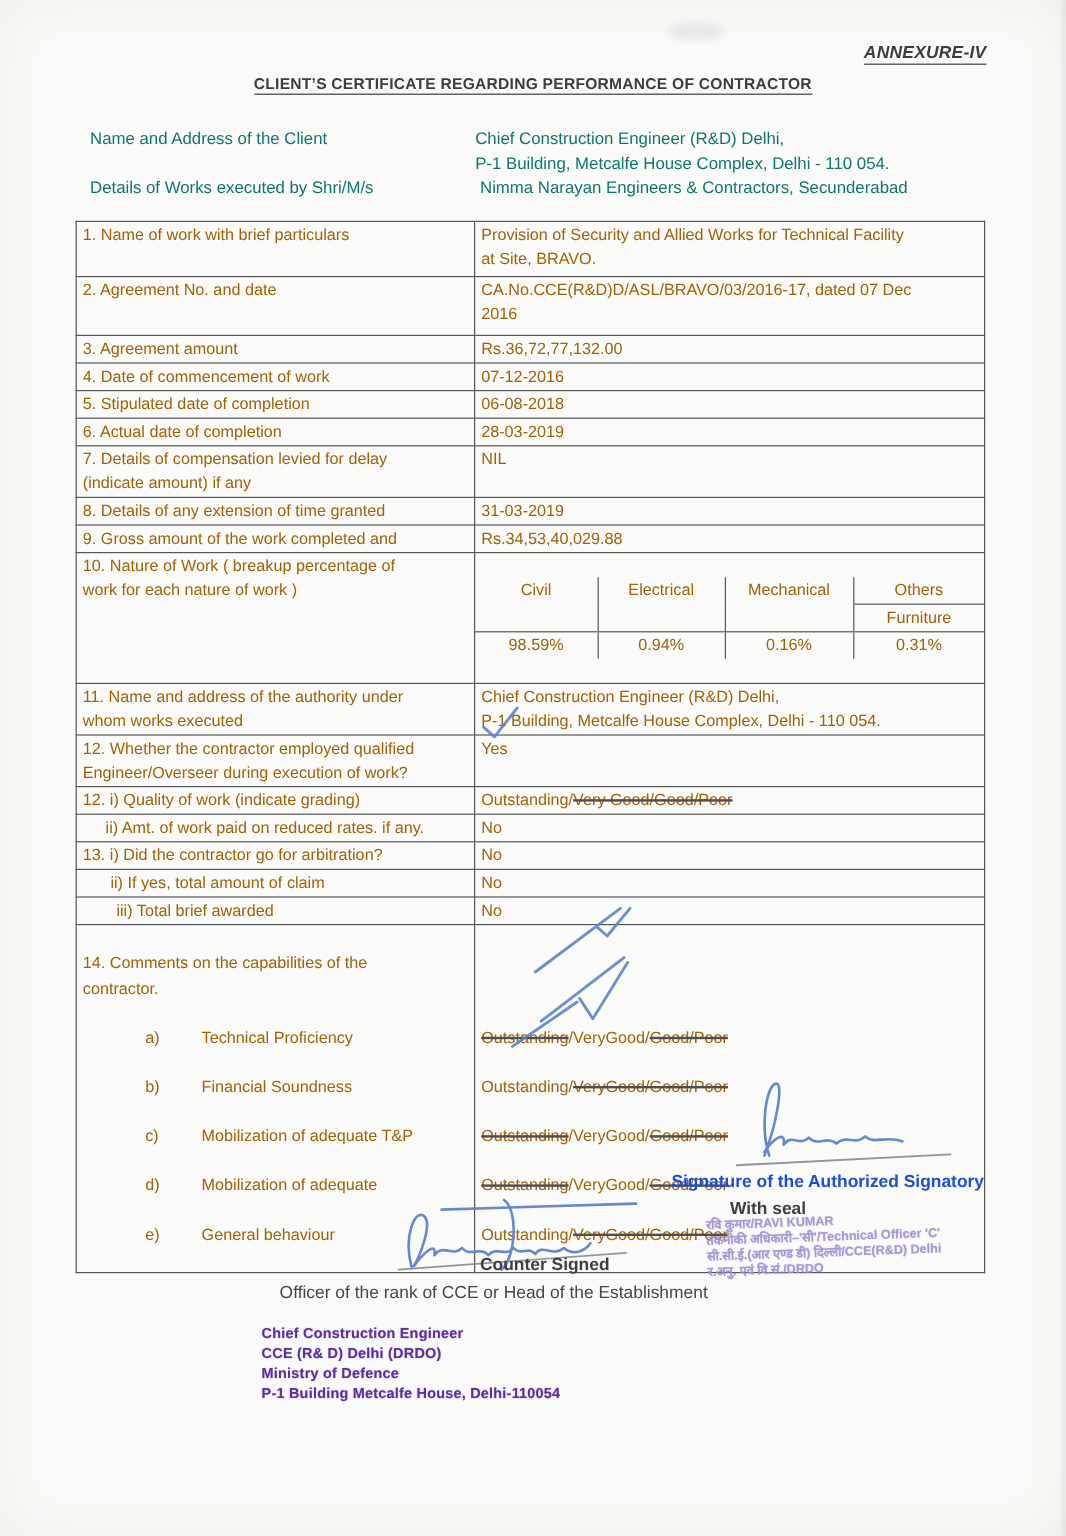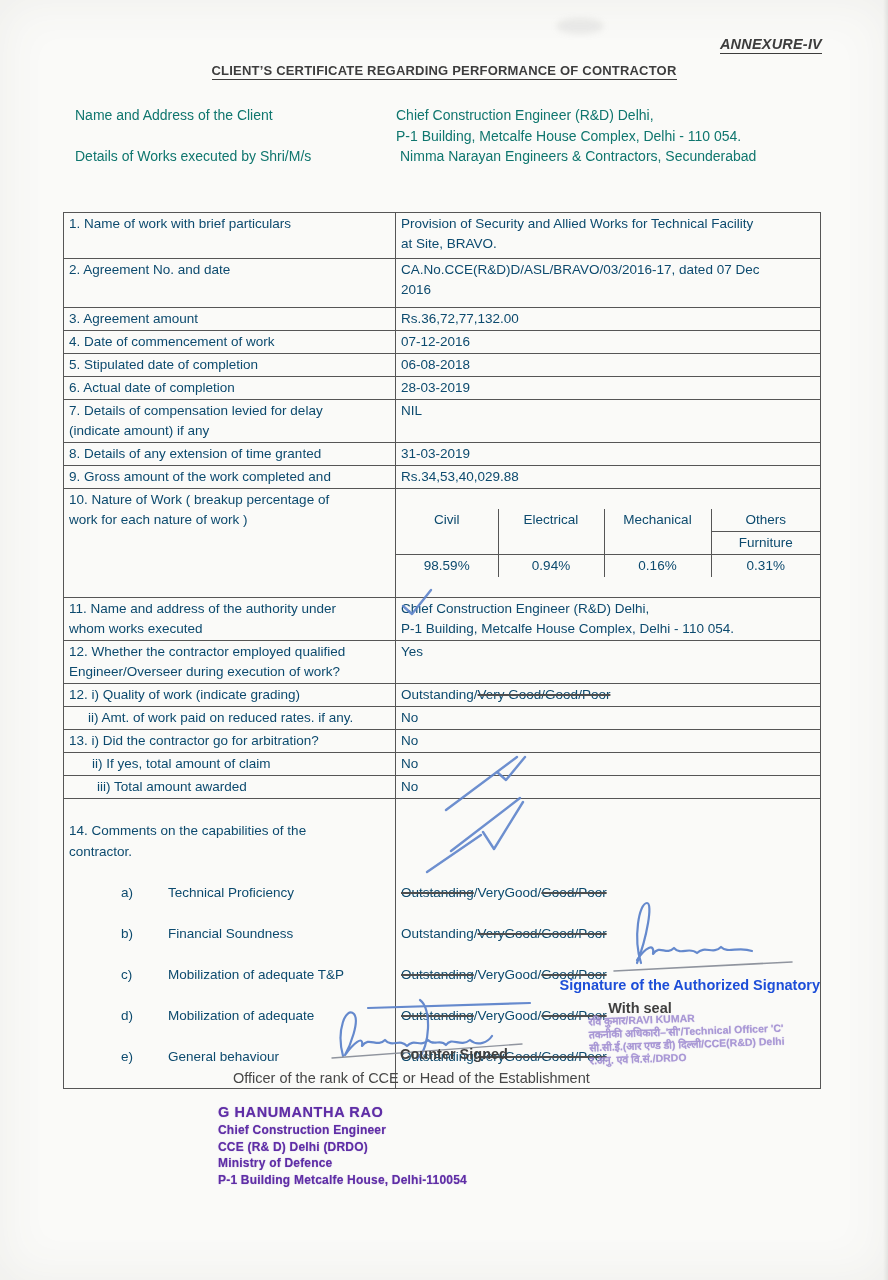--- a/index.html
+++ b/index.html
@@ -18,22 +18,22 @@
     border-bottom:1.6px solid #3c3c3c;padding-bottom:1px;letter-spacing:.2px;color:#3d3d3d;font-style:italic;}
   .doc-title{position:absolute;top:61px;left:0;width:100%;text-align:center;}
   .doc-title span{font-size:13px;font-weight:700;color:#3d3d3d;letter-spacing:.2px;
     border-bottom:1.6px solid #3c3c3c;padding-bottom:1px;}
   .info{position:absolute;font-size:14px;line-height:20.5px;color:#0f766e;white-space:pre-line;}
   .il1{top:105px;left:75px;}
   .iv1{top:105px;left:396px;}
   .il2{top:146px;left:75px;}
   .iv2{top:146px;left:400px;}
 
-  .doc-table{position:absolute;top:212px;left:63px;width:757px;border-collapse:collapse;
-    table-layout:fixed;font-size:13.5px;color:#0c4a6e;}
+  .doc-table{position:absolute;top:184px;left:63px;width:757px;border-collapse:collapse;
+    table-layout:fixed;font-size:13.5px;color:#a16207;}
   .doc-table td{border:1px solid #565656;vertical-align:top;padding:1px 5px;
     line-height:20px;white-space:pre-line;}
   .h46{height:46px}.h49{height:49px}.h22{height:22px}.h21{height:21px}
   .h42{height:42px}.h66{height:66px}.h148{height:148px}
   .ind1{padding-left:24px !important;}
   .ind2{padding-left:28px !important;}
   .ind3{padding-left:33px !important;}
   .nowval{padding:0 !important;}
   .nested{border-collapse:collapse;width:100%;table-layout:fixed;}
   .nested td{border:none;text-align:center;line-height:21px;padding:0 3px;height:22px;
@@ -170,21 +170,21 @@
         </tr>
     <tr class="h22">
           <td>13.  i) Did the contractor go for arbitration?</td>
           <td>No</td>
         </tr>
     <tr class="h22">
           <td class="ind2">ii)  If yes, total amount of claim</td>
           <td>No</td>
         </tr>
     <tr class="h22">
-          <td class="ind3">iii)   Total amount awarded</td>
+          <td class="ind3">iii)   Total brief awarded</td>
           <td>No</td>
         </tr>
     <tr class="h148">
       <td>
         <div class="cintro">14.  Comments on the capabilities of the
 contractor.</div>
         <div class="citem"><span class="ckey">a)</span><span>Technical Proficiency</span></div>
         <div class="citem"><span class="ckey">b)</span><span>Financial Soundness</span></div>
         <div class="citem"><span class="ckey">c)</span><span>Mobilization of adequate T&amp;P</span></div>
         <div class="citem"><span class="ckey">d)</span><span>Mobilization of adequate</span></div>
@@ -231,19 +231,18 @@
     <div>रवि कुमार/RAVI KUMAR</div>
     <div>तकनीकी अधिकारी–'सी'/Technical Officer 'C'</div>
     <div>सी.सी.ई.(आर एण्ड डी) दिल्ली/CCE(R&amp;D) Delhi</div>
     <div>र.अनु. एवं वि.सं./DRDO</div>
   </div>
 
   <div class="counter-label">Counter Signed</div>
   <div class="officer-line">Officer of the rank of CCE or Head of the Establishment</div>
 
   <div class="stamp-cce">
-    <div class="l1">G HANUMANTHA RAO</div>
     <div class="ln">Chief Construction Engineer</div>
     <div class="ln">CCE (R&amp; D) Delhi (DRDO)</div>
     <div class="ln">Ministry of Defence</div>
     <div class="ln">P-1 Building Metcalfe House, Delhi-110054</div>
   </div>
 </div>
 
 </body></html>

